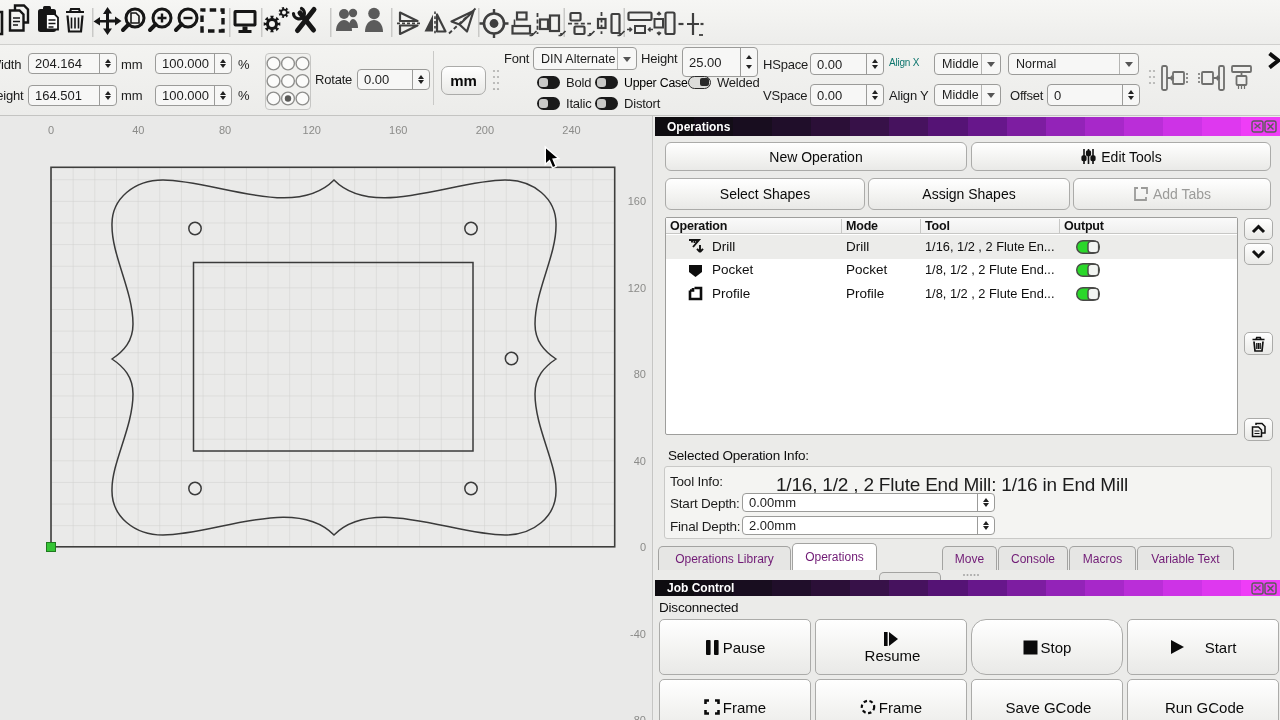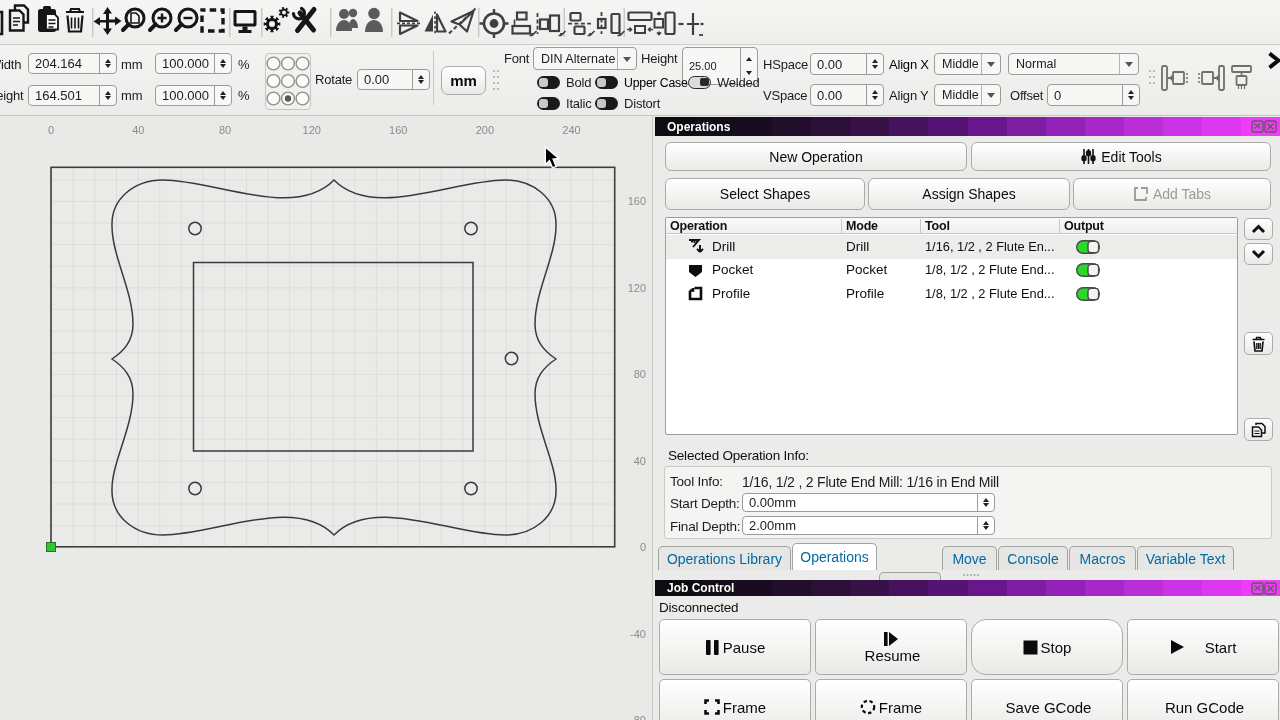--- a/index.html
+++ b/index.html
@@ -20,21 +20,21 @@
 .btn{position:absolute;box-sizing:border-box;background:linear-gradient(#ffffff,#f2f2f0 60%,#e9e9e7);
  border:1px solid #ababa9;border-radius:6px;font-size:14px;color:#0a0a0a;
  display:flex;align-items:center;justify-content:center;white-space:nowrap;}
 .tgl{position:absolute;width:23px;height:13px;border-radius:6.5px;background:#1a1a1a;}
 .tgl .k{position:absolute;left:2px;top:2px;width:9px;height:9px;border-radius:3px;background:#c9c9c7;}
 .tglon{position:absolute;width:23px;height:13px;border-radius:6.5px;background:#dcdcda;border:1.5px solid #2a2a2a;box-sizing:border-box;}
 .tglon .k{position:absolute;right:1px;top:1px;width:9px;height:8px;border-radius:2px;background:#2a2a2a;}
 .hdr{position:absolute;color:#fff;font-size:12px;font-weight:bold;display:flex;align-items:center;padding-left:12px;box-sizing:border-box;
  background:linear-gradient(90deg,#0e0c10 0.00%,#0e0c10 6.25%,#130d17 6.25%,#130d17 12.50%,#180d1f 12.50%,#180d1f 18.75%,#200e2a 18.75%,#200e2a 25.00%,#2b0f37 25.00%,#2b0f37 31.25%,#371148 31.25%,#371148 37.50%,#46125e 37.50%,#46125e 43.75%,#551375 43.75%,#551375 50.00%,#67178b 50.00%,#67178b 56.25%,#7d1da1 56.25%,#7d1da1 62.50%,#9323b8 62.50%,#9323b8 68.75%,#a728c9 68.75%,#a728c9 75.00%,#ba2ed8 75.00%,#ba2ed8 81.25%,#cd33e6 81.25%,#cd33e6 87.50%,#de38ef 87.50%,#de38ef 93.75%,#ef3df7 93.75%,#ef3df7 100.00%);}
 .tab{position:absolute;box-sizing:border-box;background:#e6e6e4;border:1px solid #a3a3a1;border-bottom:none;
- border-radius:5px 5px 0 0;font-size:14px;color:#0369a1;display:flex;align-items:center;justify-content:center;}
+ border-radius:5px 5px 0 0;font-size:12px;color:#701a75;display:flex;align-items:center;justify-content:center;}
 .tabact{background:#fff;}
 .cell{position:absolute;font-size:13.5px;color:#0e0e0e;white-space:nowrap;}
 svg{display:block;}
 </style></head><body>
 
 <div class="abs" style="left:0;top:0;width:1280px;height:45px;background:linear-gradient(#f6f6f4,#ededeb);border-bottom:1px solid #cfcfcd;"></div>
 <div class="abs" style="left:0;top:45px;width:1280px;height:71px;background:linear-gradient(#f3f3f1,#ececea);border-bottom:1px solid #c4c4c2;"></div>
 <svg class="abs" style="left:0;top:0" width="740" height="45" viewBox="0 0 740 45">
     <rect x="92" y="8" width="1.5" height="29" fill="#c9c9c7"></rect>
     <rect x="229" y="8" width="1.5" height="29" fill="#c9c9c7"></rect>
@@ -211,30 +211,30 @@
       <circle cx="6" cy="3" r="1.1" fill="#b0b0ae"></circle>
       <circle cx="6" cy="9" r="1.1" fill="#b0b0ae"></circle>
       <circle cx="6" cy="15" r="1.1" fill="#b0b0ae"></circle>
       <circle cx="6" cy="21" r="1.1" fill="#b0b0ae"></circle>
     </svg>
     <div class="lbl" style="left:504px;top:51px;font-size:13px;color:#1c1c1c;">Font</div>
     <div class="ddl" style="left:533px;top:47px;width:104px;height:23px;">DIN Alternate<span class="dar">
         <i></i>
       </span></div>
     <div class="lbl" style="left:641px;top:51px;font-size:13px;color:#1c1c1c;">Height</div>
-    <div class="fld" style="left:682px;top:47px;width:76px;height:38px;font-size:11px;">25.00<span class="stp">
+    <div class="fld" style="left:682px;top:47px;width:76px;height:30px;font-size:13px;">25.00<span class="stp">
         <i class="u"></i>
         <i class="d"></i>
       </span></div>
     <div class="lbl" style="left:763px;top:57px;font-size:13px;color:#1c1c1c;">HSpace</div>
     <div class="fld" style="left:810px;top:53px;width:74px;height:22px;font-size:13px;">0.00<span class="stp">
         <i class="u"></i>
         <i class="d"></i>
       </span></div>
-    <div class="lbl" style="left:889px;top:57px;font-size:13px;color:#000000;">Align X</div>
+    <div class="lbl" style="left:889px;top:57px;font-size:10px;color:#0f766e;">Align X</div>
     <div class="ddl" style="left:934px;top:53px;width:67px;height:22px;">Middle<span class="dar">
         <i></i>
       </span></div>
     <div class="ddl" style="left:1008px;top:53px;width:131px;height:22px;">Normal<span class="dar">
         <i></i>
       </span></div>
     <div class="lbl" style="left:763px;top:88px;font-size:13px;color:#1c1c1c;">VSpace</div>
     <div class="fld" style="left:810px;top:84px;width:74px;height:22px;font-size:13px;">0.00<span class="stp">
         <i class="u"></i>
         <i class="d"></i>
@@ -421,21 +421,21 @@
       <g fill="none" stroke="#111" stroke-width="1.5">
         <path d="M5 3 V1.5 h6 l3 3 V11 h-4"></path>
         <path d="M1.5 5 h6 l3 3 v6.5 h-9 z"></path>
         <path d="M3.5 9 h5 M3.5 11.5 h5" stroke-width="1.1"></path>
       </g>
     </svg>
   </div>
 <div class="lbl" style="left:668px;top:448px;font-size:13.5px;color:#0e0e0e;">Selected Operation Info:</div>
 <div class="abs" style="left:664px;top:466px;width:608px;height:73px;background:#f4f4f2;border:1px solid #c9c9c7;border-radius:3px;"></div>
 <div class="lbl" style="left:670px;top:474px;font-size:13.5px;color:#1c1c1c;">Tool Info:</div>
-<div class="lbl" style="left:742px;top:474px;font-size:14px;color:#1c1c1c;">1/16, 1/2 ,  2 Flute End Mill: 1/16 in End Mill</div>
+<div class="lbl" style="left:776px;top:474px;font-size:19px;color:#1c1c1c;">1/16, 1/2 ,  2 Flute End Mill: 1/16 in End Mill</div>
 <div class="lbl" style="left:670px;top:496px;font-size:13.5px;color:#1c1c1c;">Start Depth:</div>
 <div class="fld fldw" style="left:742px;top:493px;width:253px;height:19px;font-size:13px;">0.00mm<span class="stp">
       <i class="u"></i>
       <i class="d"></i>
     </span></div>
 <div class="lbl" style="left:670px;top:519px;font-size:13.5px;color:#1c1c1c;">Final Depth:</div>
 <div class="fld fldw" style="left:742px;top:516px;width:253px;height:19px;font-size:13px;">2.00mm<span class="stp">
       <i class="u"></i>
       <i class="d"></i>
     </span></div>

